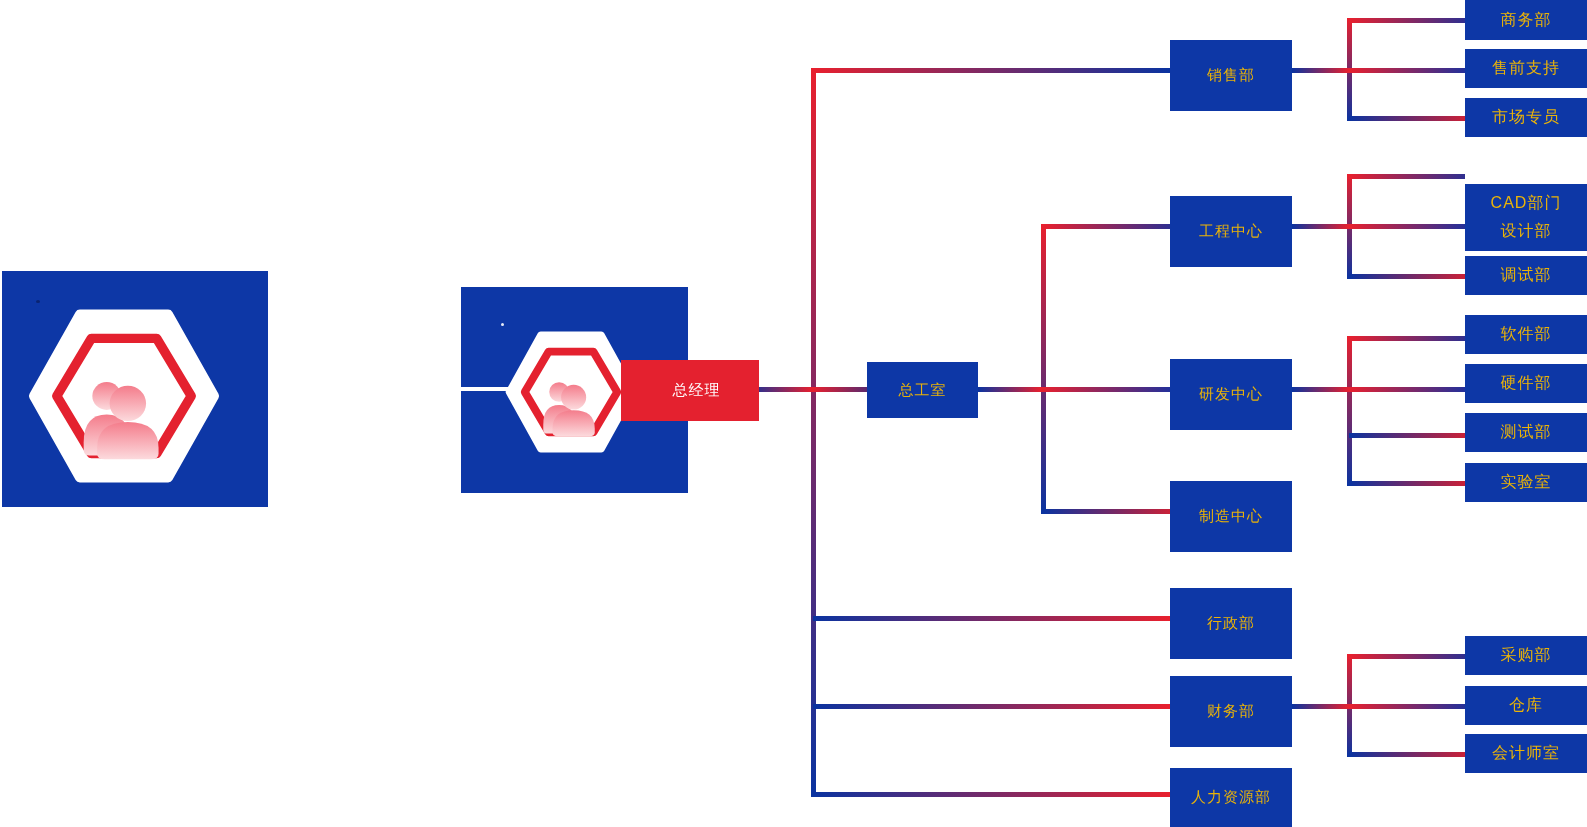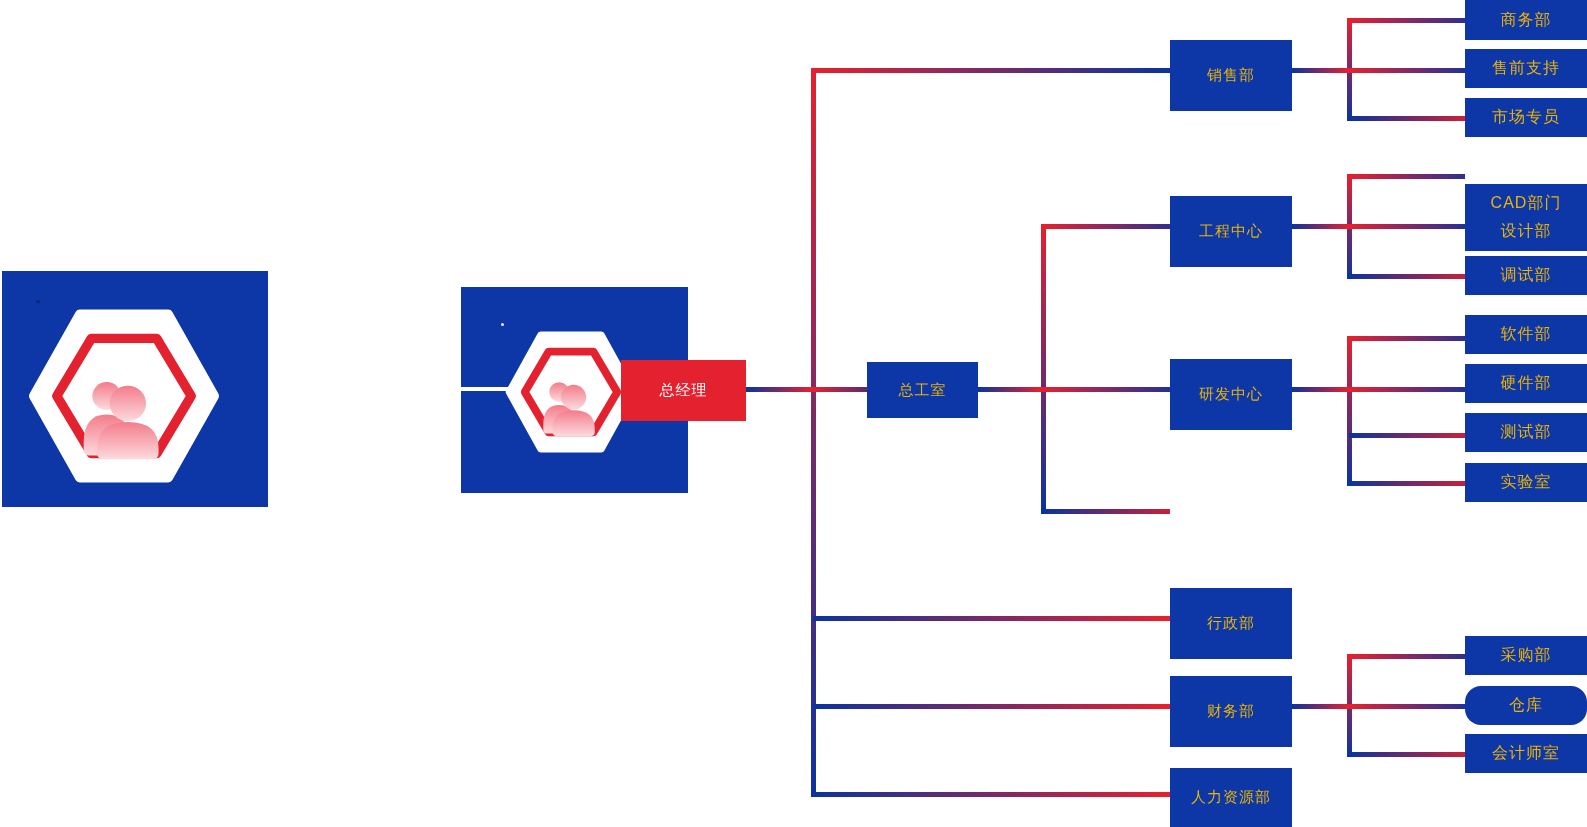--- a/index.html
+++ b/index.html
@@ -106,38 +106,39 @@
     </defs>
     <polygon points="3,50 27,6 73,6 97,50 73,94 27,94" fill="#ffffff" stroke="#ffffff" stroke-width="5" stroke-linejoin="round"></polygon>
     <polygon points="15,50 33,19 67,19 85,50 67,81 33,81" fill="#ffffff" stroke="#e4212f" stroke-width="6" stroke-linejoin="round"></polygon>
     <g fill="url(#pg2)">
       <circle cx="41" cy="50" r="7.5"></circle>
       <path d="M29,79 L29,75 Q29,60 41,60 Q53,60 53,75 L53,79 Q53,82 50,82 L32,82 Q29,82 29,79 Z"></path>
       <circle cx="52" cy="54" r="9.5"></circle>
       <path d="M36,81 L36,78 Q36,64 52,64 Q68,64 68,78 L68,81 Q68,84 64,84 L40,84 Q36,84 36,81 Z"></path>
     </g>
   </svg>
-  <div class="tag" style="left:621px;top:360px;width:125px;height:61px;">总经理</div>
+  <div class="tag" style="left:621px;top:360px;width:125px;height:61px;padding-left:13px;">总经理</div>
 
   <div class="box" style="left:867px;top:362px;width:111px;height:56px;font-size:15px;">总工室</div>
 
   <div class="box mid" style="left:1170px;top:40px;">销售部</div>
   <div class="box mid" style="left:1170px;top:196px;">工程中心</div>
   <div class="box mid" style="left:1170px;top:359px;">研发中心</div>
+  <div class="box mid" style="left:1170px;top:481px;">制造中心</div>
   <div class="box mid" style="left:1170px;top:588px;">行政部</div>
   <div class="box mid" style="left:1170px;top:676px;">财务部</div>
   <div class="box mid" style="left:1170px;top:768px;height:59px;font-family:Liberation Mono, monospace;">人力资源部</div>
 
   <div class="box leaf" style="left:1465px;top:0px;height:40px;">商务部</div>
   <div class="box leaf" style="left:1465px;top:49px;">售前支持</div>
   <div class="box leaf" style="left:1465px;top:98px;">市场专员</div>
   <div class="box leaf" style="left:1465px;top:168px;margin-top:16px;">CAD部门</div>
   <div class="box leaf" style="left:1465px;top:212px;">设计部</div>
   <div class="box leaf" style="left:1465px;top:256px;">调试部</div>
   <div class="box leaf" style="left:1465px;top:315px;">软件部</div>
   <div class="box leaf" style="left:1465px;top:364px;">硬件部</div>
   <div class="box leaf" style="left:1465px;top:413px;">测试部</div>
   <div class="box leaf" style="left:1465px;top:463px;">实验室</div>
   <div class="box leaf" style="left:1465px;top:636px;text-align:center;">采购部</div>
-  <div class="box leaf" style="left:1465px;top:686px;border-radius:16px;">仓库</div>
+  <div class="box leaf" style="left:1465px;top:686px;">仓库</div>
   <div class="box leaf" style="left:1465px;top:734px;">会计师室</div>
 
 </div>
 
 </body></html>

